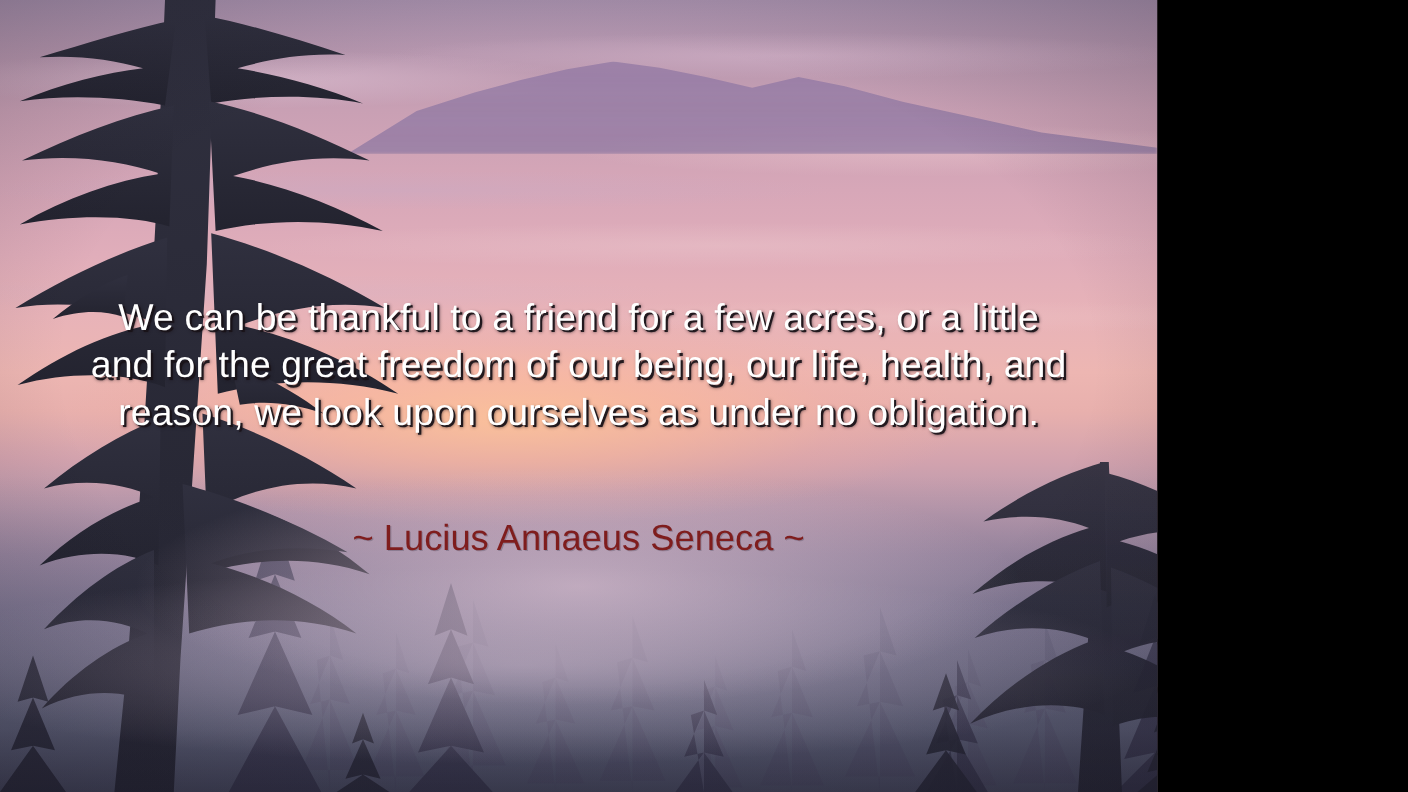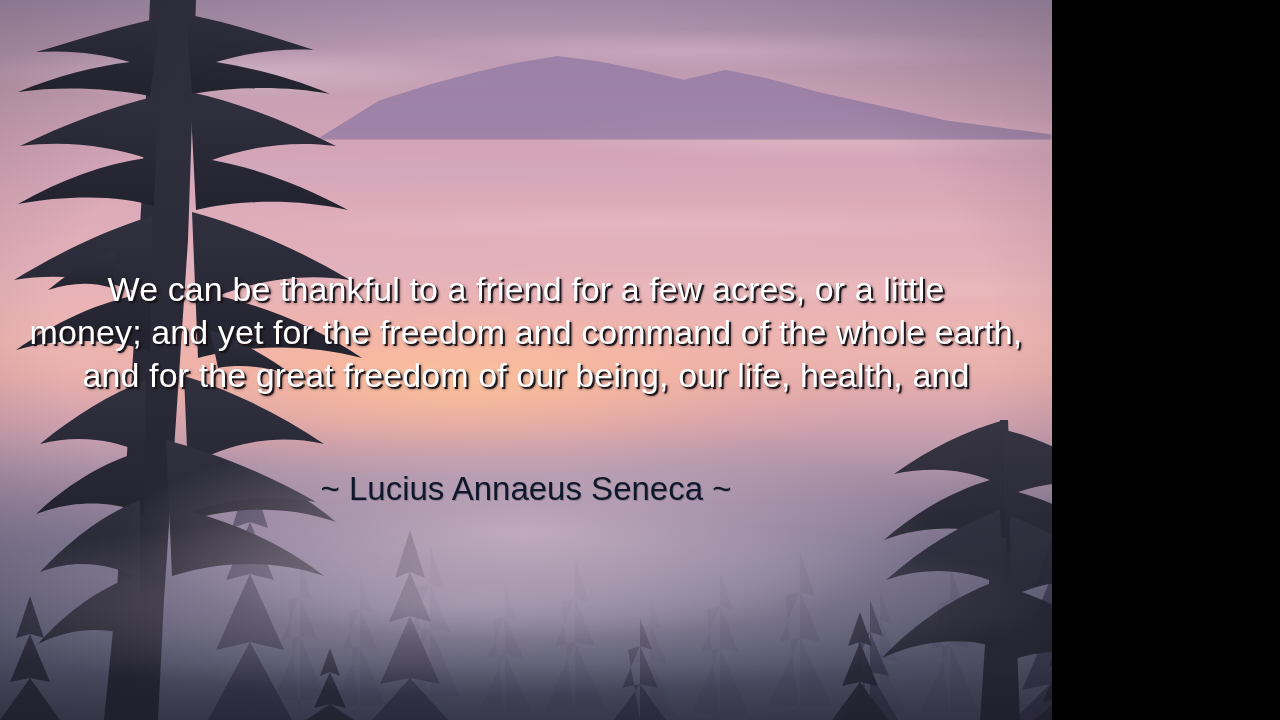--- a/index.html
+++ b/index.html
@@ -103,21 +103,21 @@
     text-shadow:
       2px 2px 0 rgba(25,18,24,.92),
       2px 2px 3px rgba(25,18,24,.75);
     white-space: nowrap;
   }
   .attribution {
     position: absolute;
     left: 0; right: 0;
     top: 470px;
     text-align: center;
-    color: #0f172a;
+    color: #7f1d1d;
     font-size: 33px;
     line-height: 38px;
     font-weight: 400;
     white-space: nowrap;
     text-shadow: 1px 1px 0 rgba(40,40,60,.25);
   }
 </style>
 </head>
 <body>
 
@@ -219,19 +219,19 @@
         <path d="M30 720 L30 596 L16 638 L30 634 L10 682 L30 678 L0 720 Z"></path>
       </g>
     </svg>
   </div>
 
   <div class="layer mist"></div>
   <div class="layer vignette"></div>
 
   <div class="quote-block">
     <div class="quote-line">We can be thankful to a friend for a few acres, or a little</div>
-    <div class="quote-line">money; and yet for the freedom and command of the whole earth,</div>
     <div class="quote-line">and for the great freedom of our being, our life, health, and</div>
+    <div class="quote-line">reason, we look upon ourselves as under no obligation.</div>
   </div>
 
   <div class="attribution">~ Lucius Annaeus Seneca ~</div>
 
 </div>
 
 </body></html>

